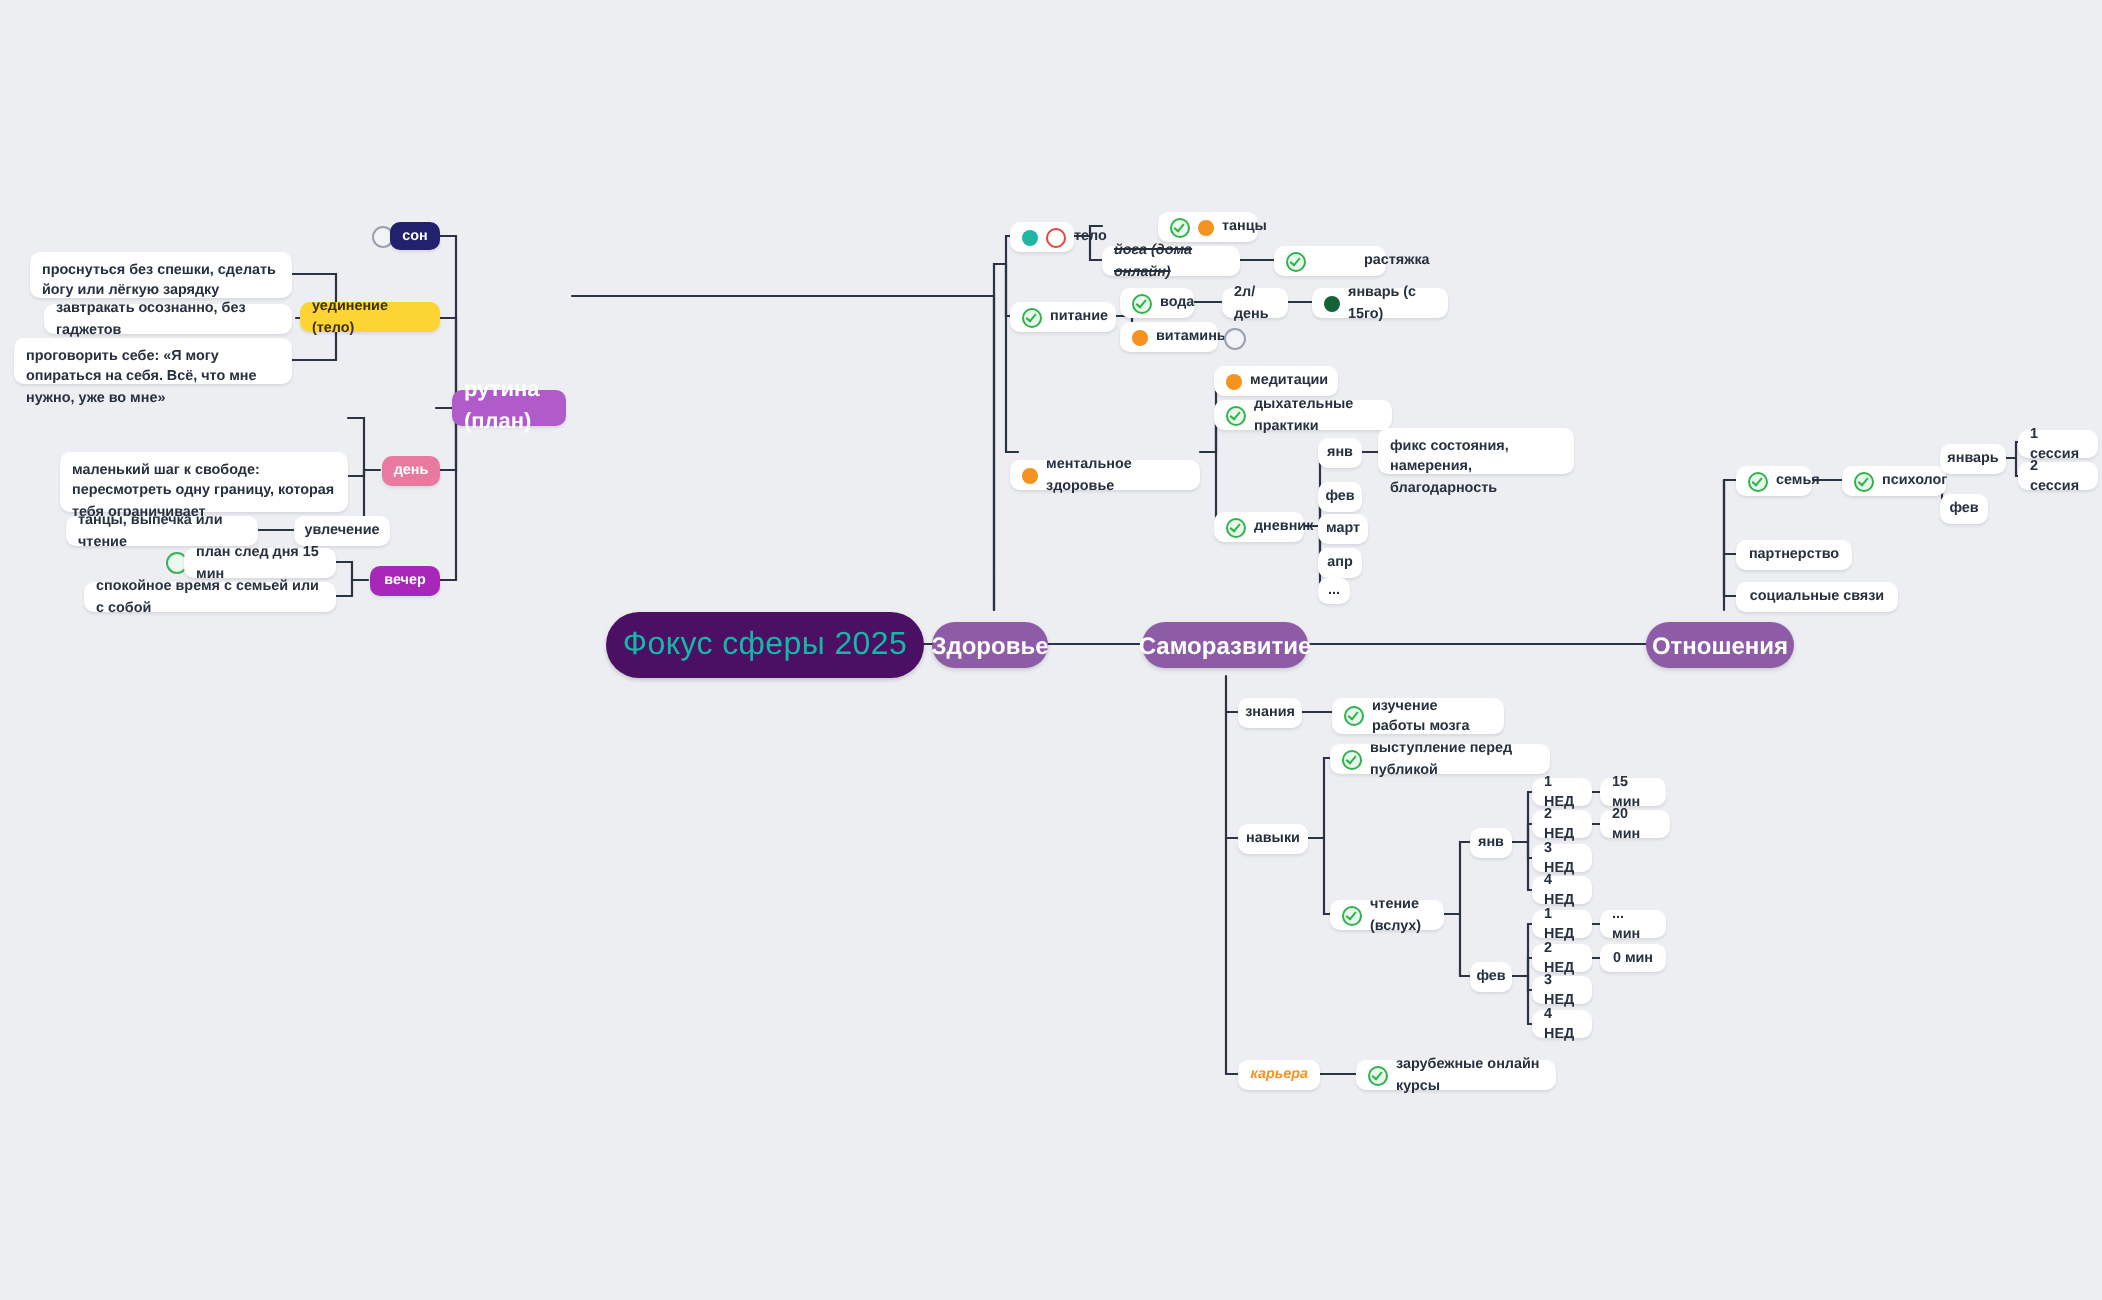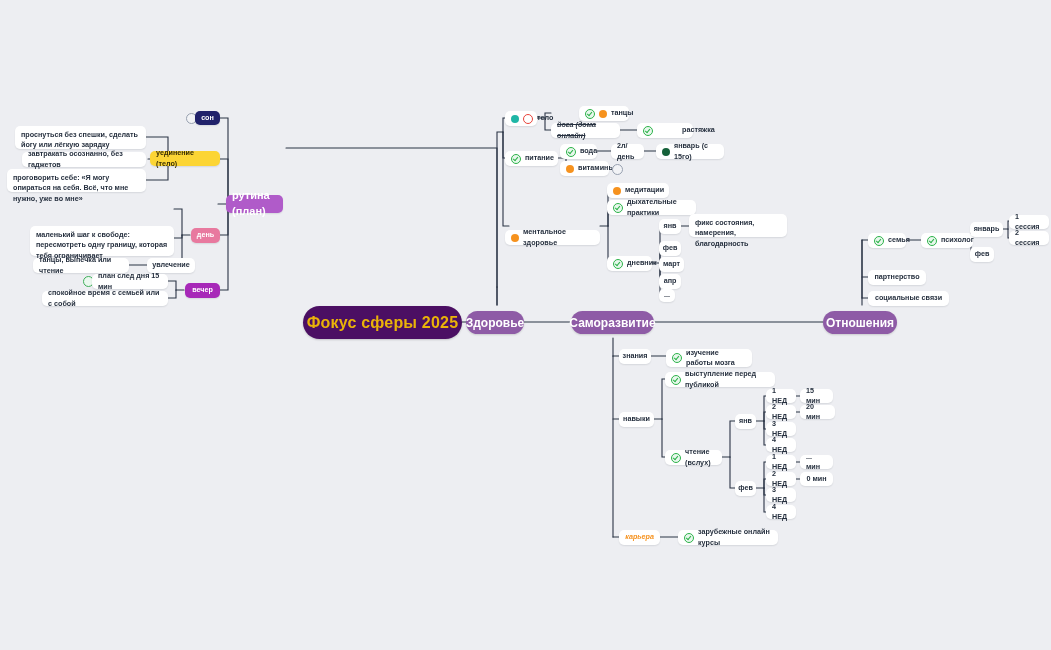--- a/index.html
+++ b/index.html
@@ -10,23 +10,23 @@
     overflow:hidden;
     position:relative;
   }
   #canvas{position:absolute;left:0;top:0;width:1051px;height:650px;}
   svg#links{position:absolute;left:0;top:0;width:1051px;height:650px;pointer-events:none;}
 
   .node{position:absolute;box-sizing:border-box;}
 
   
   .root{
-    background:#4b0f63;color:#eab308;
+    background:#4b0f63;color:#14b8a6;
     border-radius:18px;
-    font-size:16px;font-weight:bold;
+    font-size:16px;font-weight:normal;
     display:flex;align-items:center;justify-content:center;
     letter-spacing:.2px;
     box-shadow:0 1px 2px rgba(0,0,0,.18);
   }
   
   .cat{
     background:#8e5ba6;color:#fff;
     border-radius:12px;
     font-size:12px;font-weight:bold;
     display:flex;align-items:center;justify-content:center;

